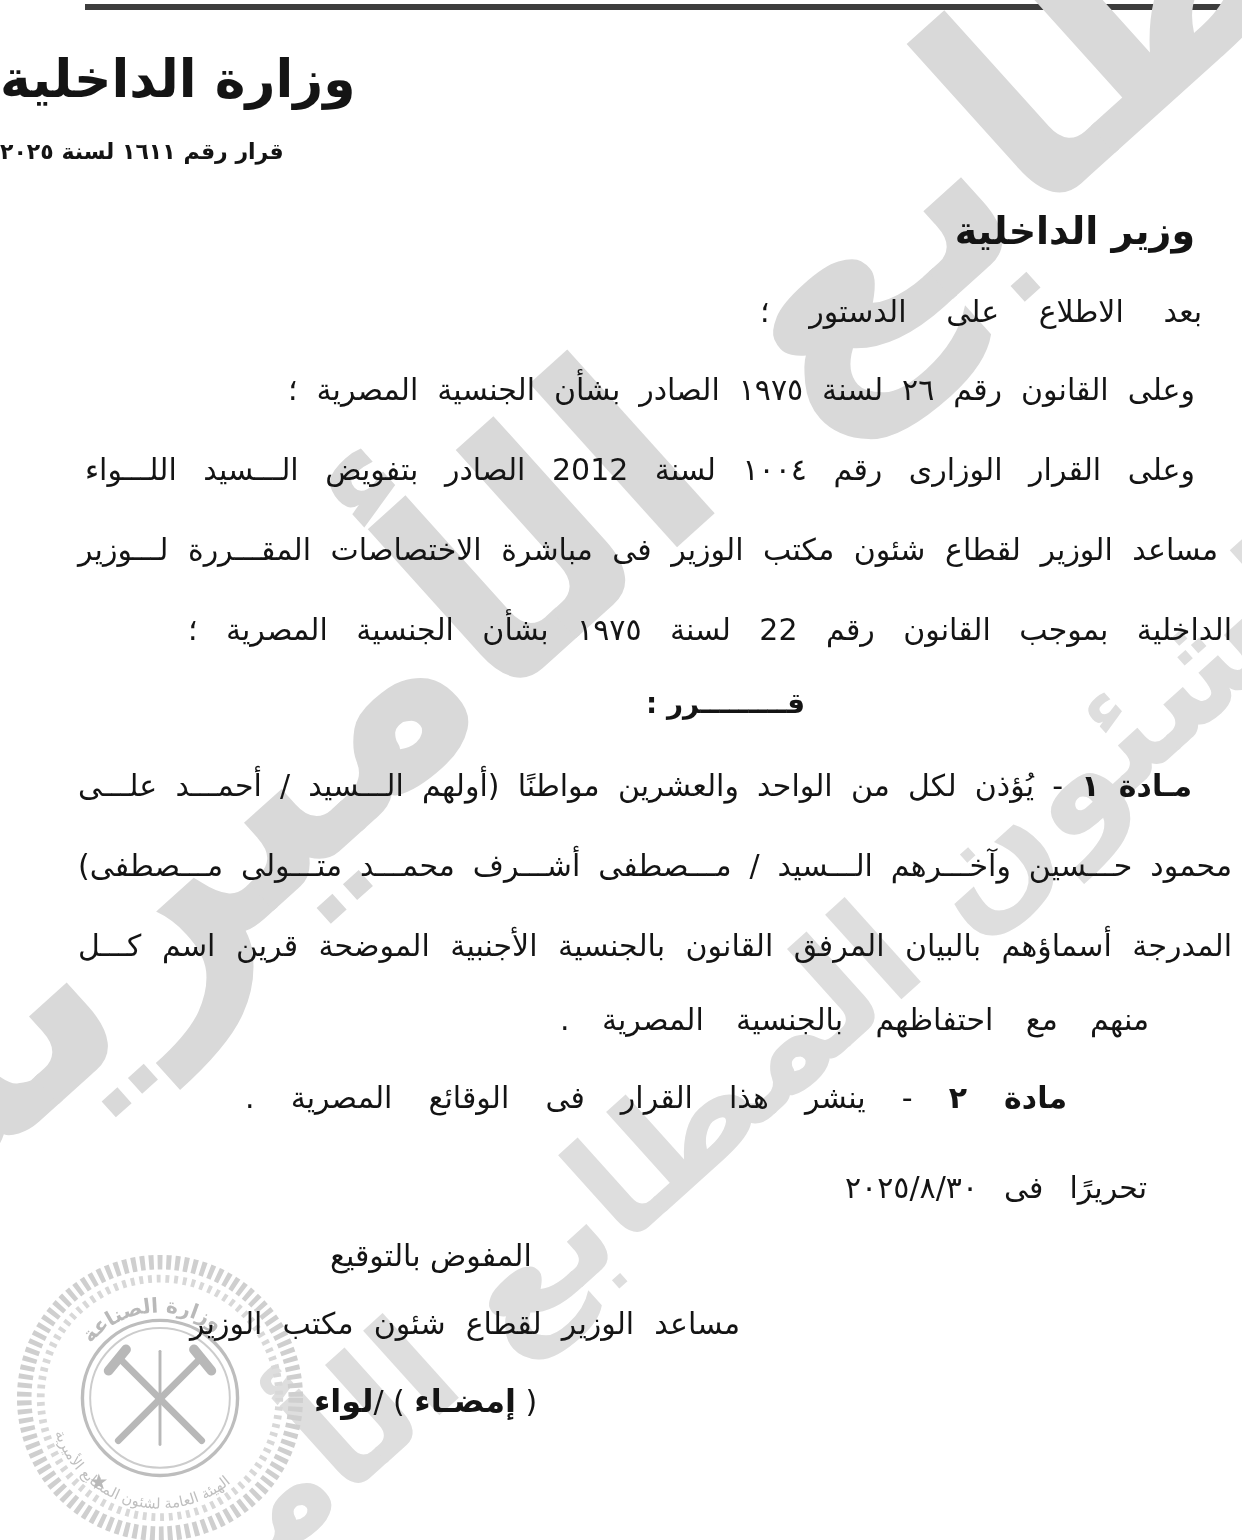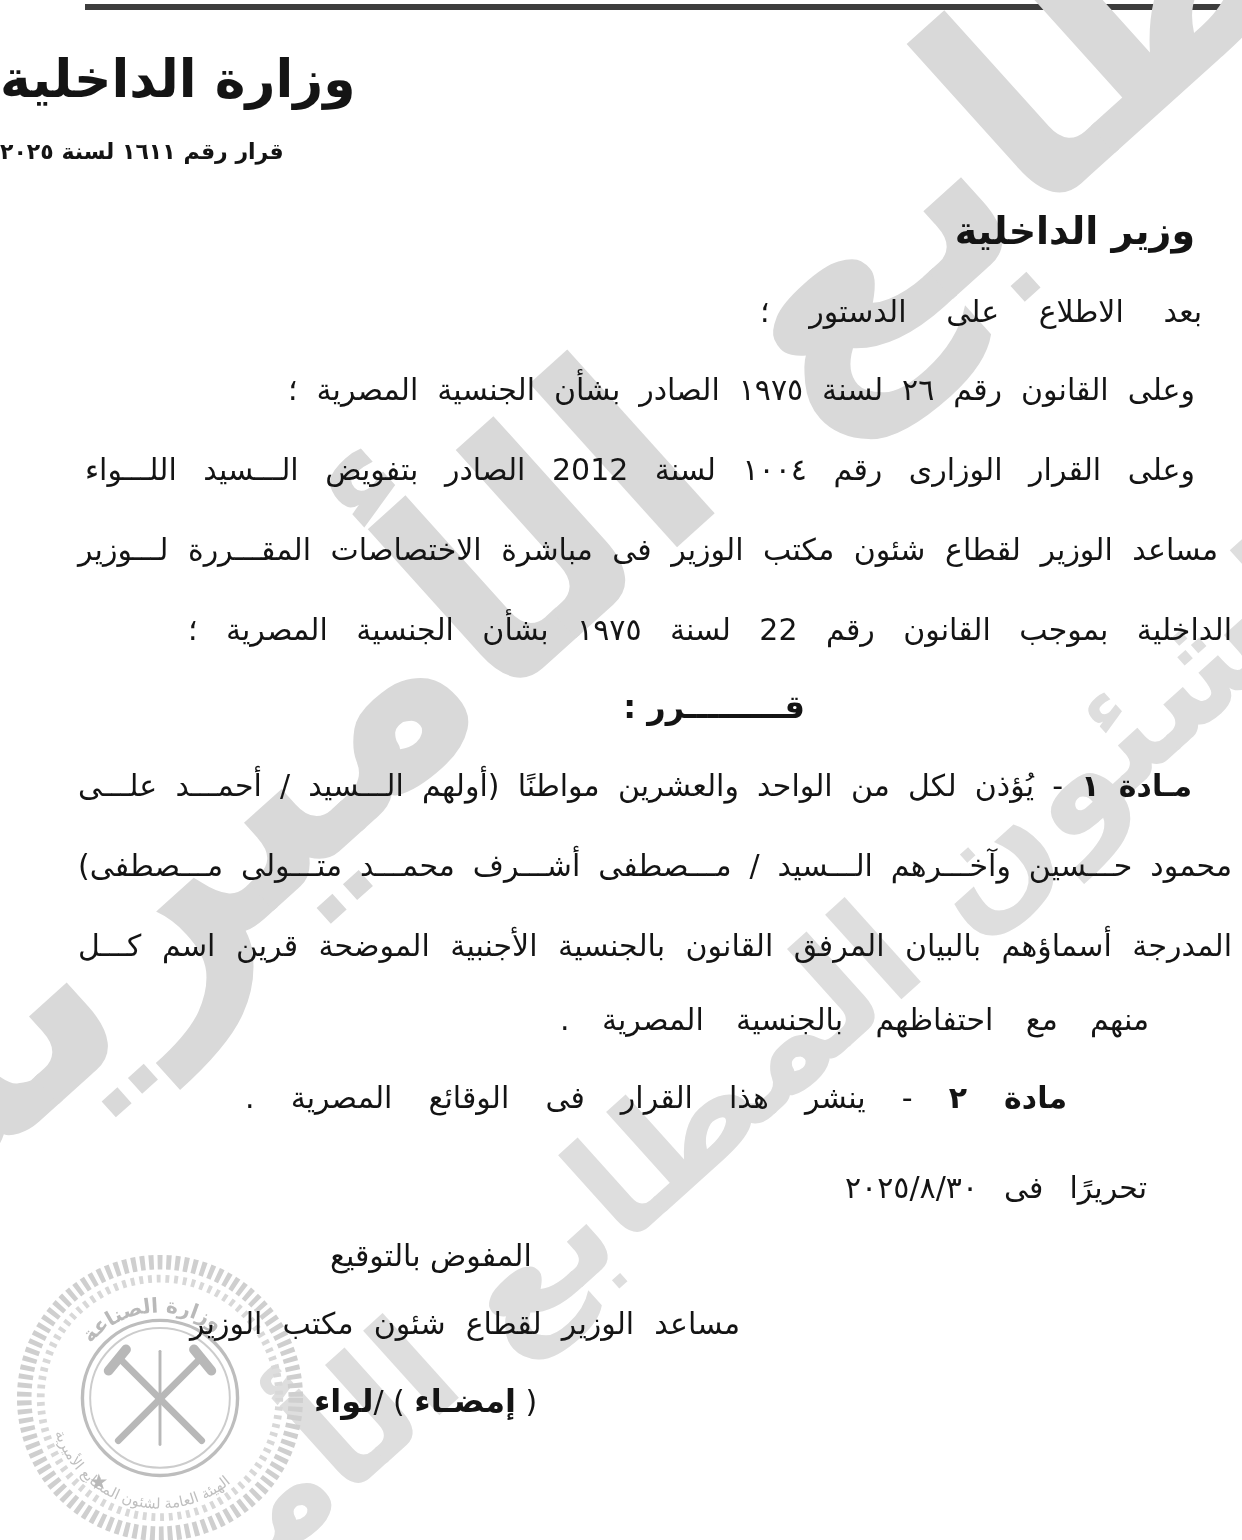--- a/index.html
+++ b/index.html
@@ -25,21 +25,21 @@
   
   .seal{position:absolute;left:-5px;top:1235px;z-index:2;}
   
   .txt{position:absolute;z-index:3;direction:rtl;font-size:30px;line-height:1.45;}
   .just{text-align:justify;text-align-last:justify;}
   .center{text-align:left;}
   .b{font-weight:bold;}
   .h1{font-size:52px;font-weight:bold;letter-spacing:1px;}
   .h2{font-size:22px;font-weight:bold;}
   .h3{font-size:38px;font-weight:bold;}
-  .decided{font-size:32px;font-weight:bold;}
+  .decided{font-size:28px;font-weight:bold;}
   .sig-bold{font-weight:bold;font-size:32px;}
 </style>
 </head>
 <body>
 
 <div class="page">
 
   <div class="top-rule"></div>
 
   <div class="wm-layer">

